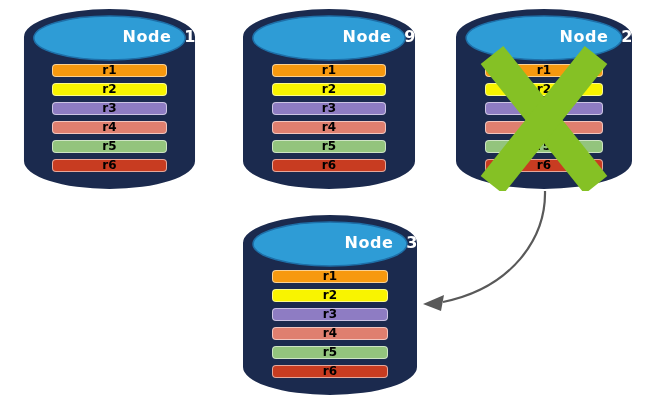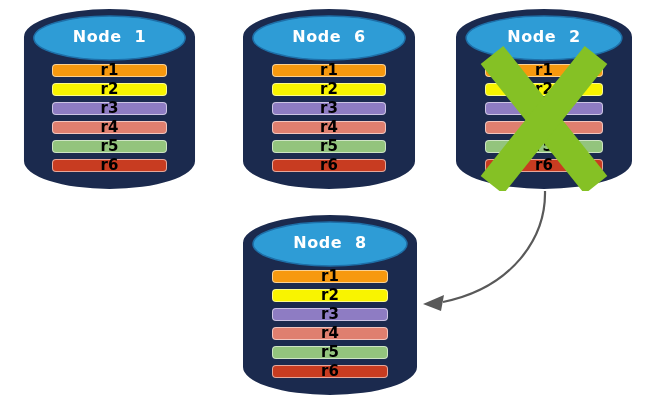--- a/index.html
+++ b/index.html
@@ -22,21 +22,21 @@
     position: absolute;
     inset: 0;
     width: 100%;
     height: 100%;
   }
   .node-title {
     position: absolute;
     top: 21px;
     left: 0;
     right: 0;
-    text-align: center;
+    text-align: right;
     color: #ffffff;
     font-size: 16px;
     font-weight: bold;
     word-spacing: 7px;
     letter-spacing: 0.5px;
     z-index: 2;
   }
   .rows {
     position: absolute;
     left: 17%;
@@ -47,21 +47,21 @@
   .bar {
     height: 13px;
     margin-bottom: 6px;
     border-radius: 4px;
     border: 1px solid rgba(255,255,255,0.55);
     box-sizing: border-box;
     text-align: center;
   }
   .bar-label {
     display: block;
-    font-size: 15px;
+    font-size: 12px;
     font-weight: bold;
     color: #000000;
     line-height: 11px;
   }
   .x-overlay {
     position: absolute;
     inset: 0;
     width: 100%;
     height: 100%;
     z-index: 3;
@@ -106,21 +106,21 @@
           <span class="bar-label">r6</span>
         </div>
     </div>
   </div>
 
   <div class="node" style="left:242px; top:6px; width:174px; height:185px;">
     <svg class="cyl" viewBox="0 0 176 185" preserveAspectRatio="none">
       <path d="M 1 31 A 87 28 0 0 1 175 31 L 175 155 A 87 28 0 0 1 1 155 Z" fill="#1B2A4E"></path>
       <ellipse cx="88" cy="32" rx="77" ry="22" stroke-width="1.5" fill="#2E9CD6" stroke="#1E6FA8"></ellipse>
     </svg>
-    <div class="node-title">Node 6</div>
+    <div class="node-title">Node 9</div>
     <div class="rows">
       <div class="bar" style="background-color: rgb(247, 153, 15);">
           <span class="bar-label">r1</span>
         </div>
       <div class="bar" style="background-color: rgb(249, 244, 0);">
           <span class="bar-label">r2</span>
         </div>
       <div class="bar" style="background-color: rgb(142, 124, 195);">
           <span class="bar-label">r3</span>
         </div>
@@ -166,21 +166,21 @@
       <line x1="37" y1="49" x2="141" y2="179" stroke-width="29" stroke="#85C125"></line>
       <line x1="141" y1="49" x2="37" y2="179" stroke-width="29" stroke="#85C125"></line>
     </svg>
   </div>
 
   <div class="node" style="left:242px; top:212px; width:176px; height:185px;">
     <svg class="cyl" viewBox="0 0 176 185" preserveAspectRatio="none">
       <path d="M 1 31 A 87 28 0 0 1 175 31 L 175 155 A 87 28 0 0 1 1 155 Z" fill="#1B2A4E"></path>
       <ellipse cx="88" cy="32" rx="77" ry="22" stroke-width="1.5" fill="#2E9CD6" stroke="#1E6FA8"></ellipse>
     </svg>
-    <div class="node-title">Node 8</div>
+    <div class="node-title">Node 3</div>
     <div class="rows">
       <div class="bar" style="background-color: rgb(247, 153, 15);">
           <span class="bar-label">r1</span>
         </div>
       <div class="bar" style="background-color: rgb(249, 244, 0);">
           <span class="bar-label">r2</span>
         </div>
       <div class="bar" style="background-color: rgb(142, 124, 195);">
           <span class="bar-label">r3</span>
         </div>

